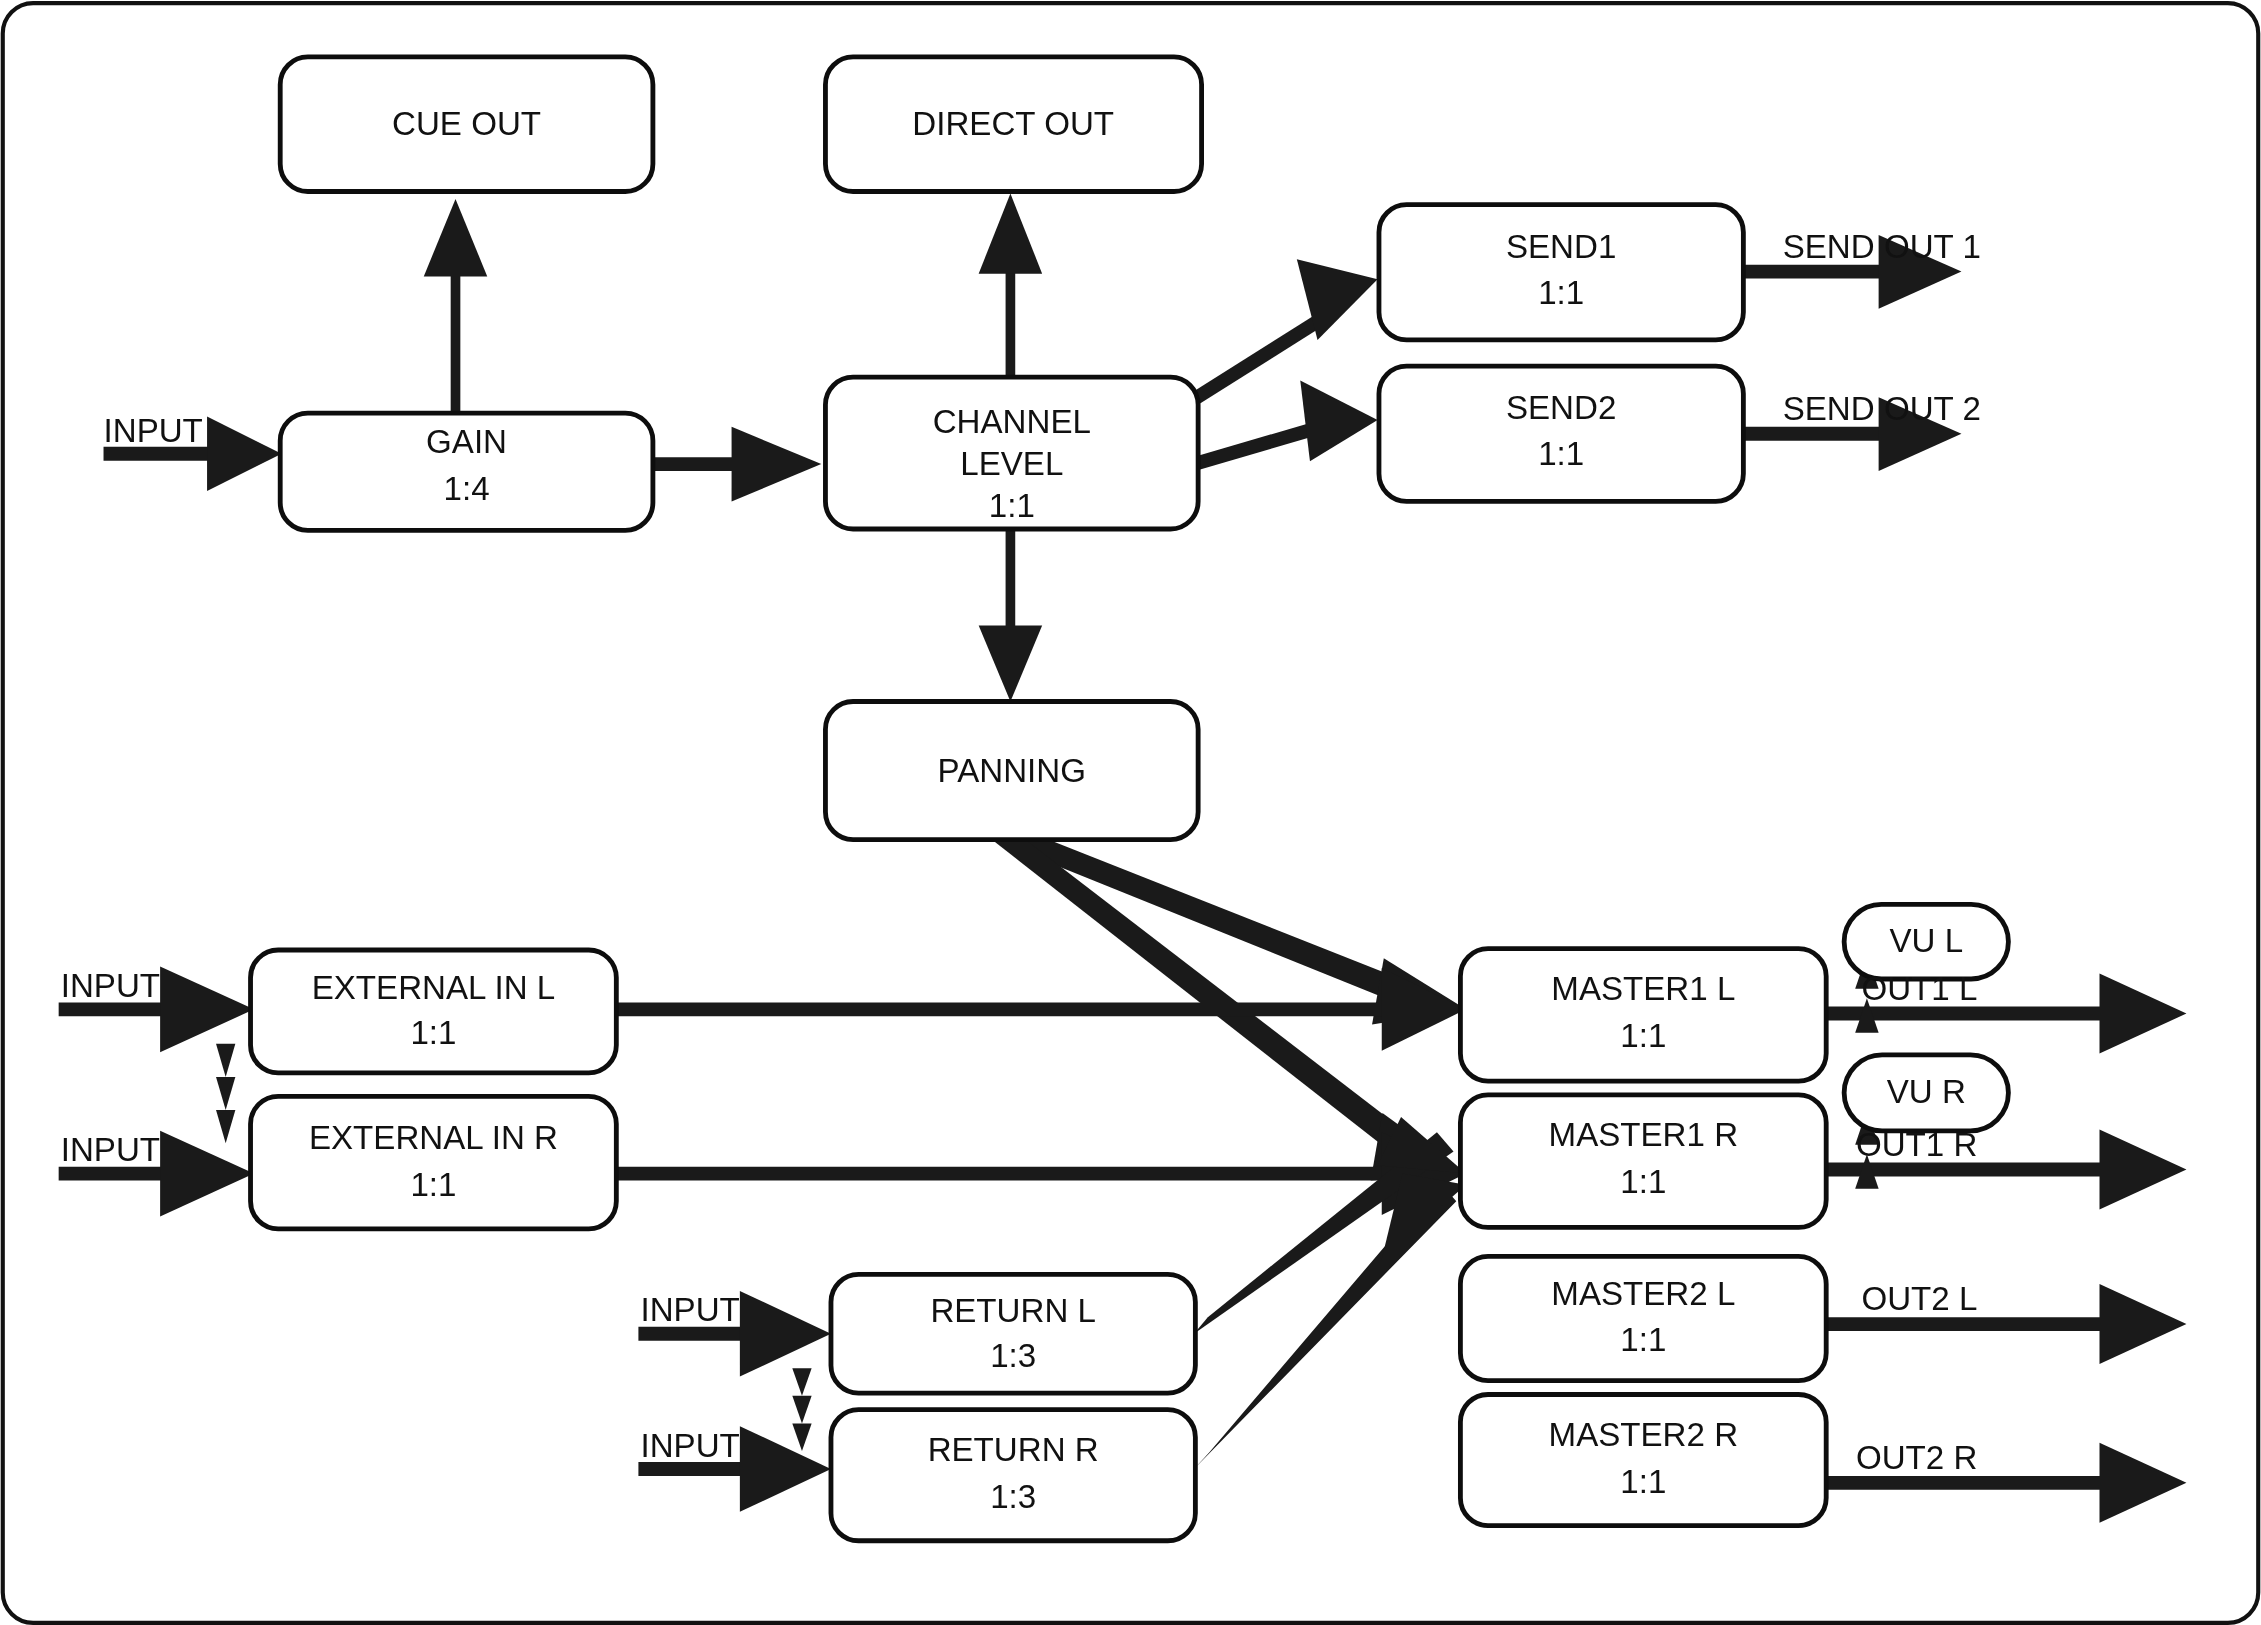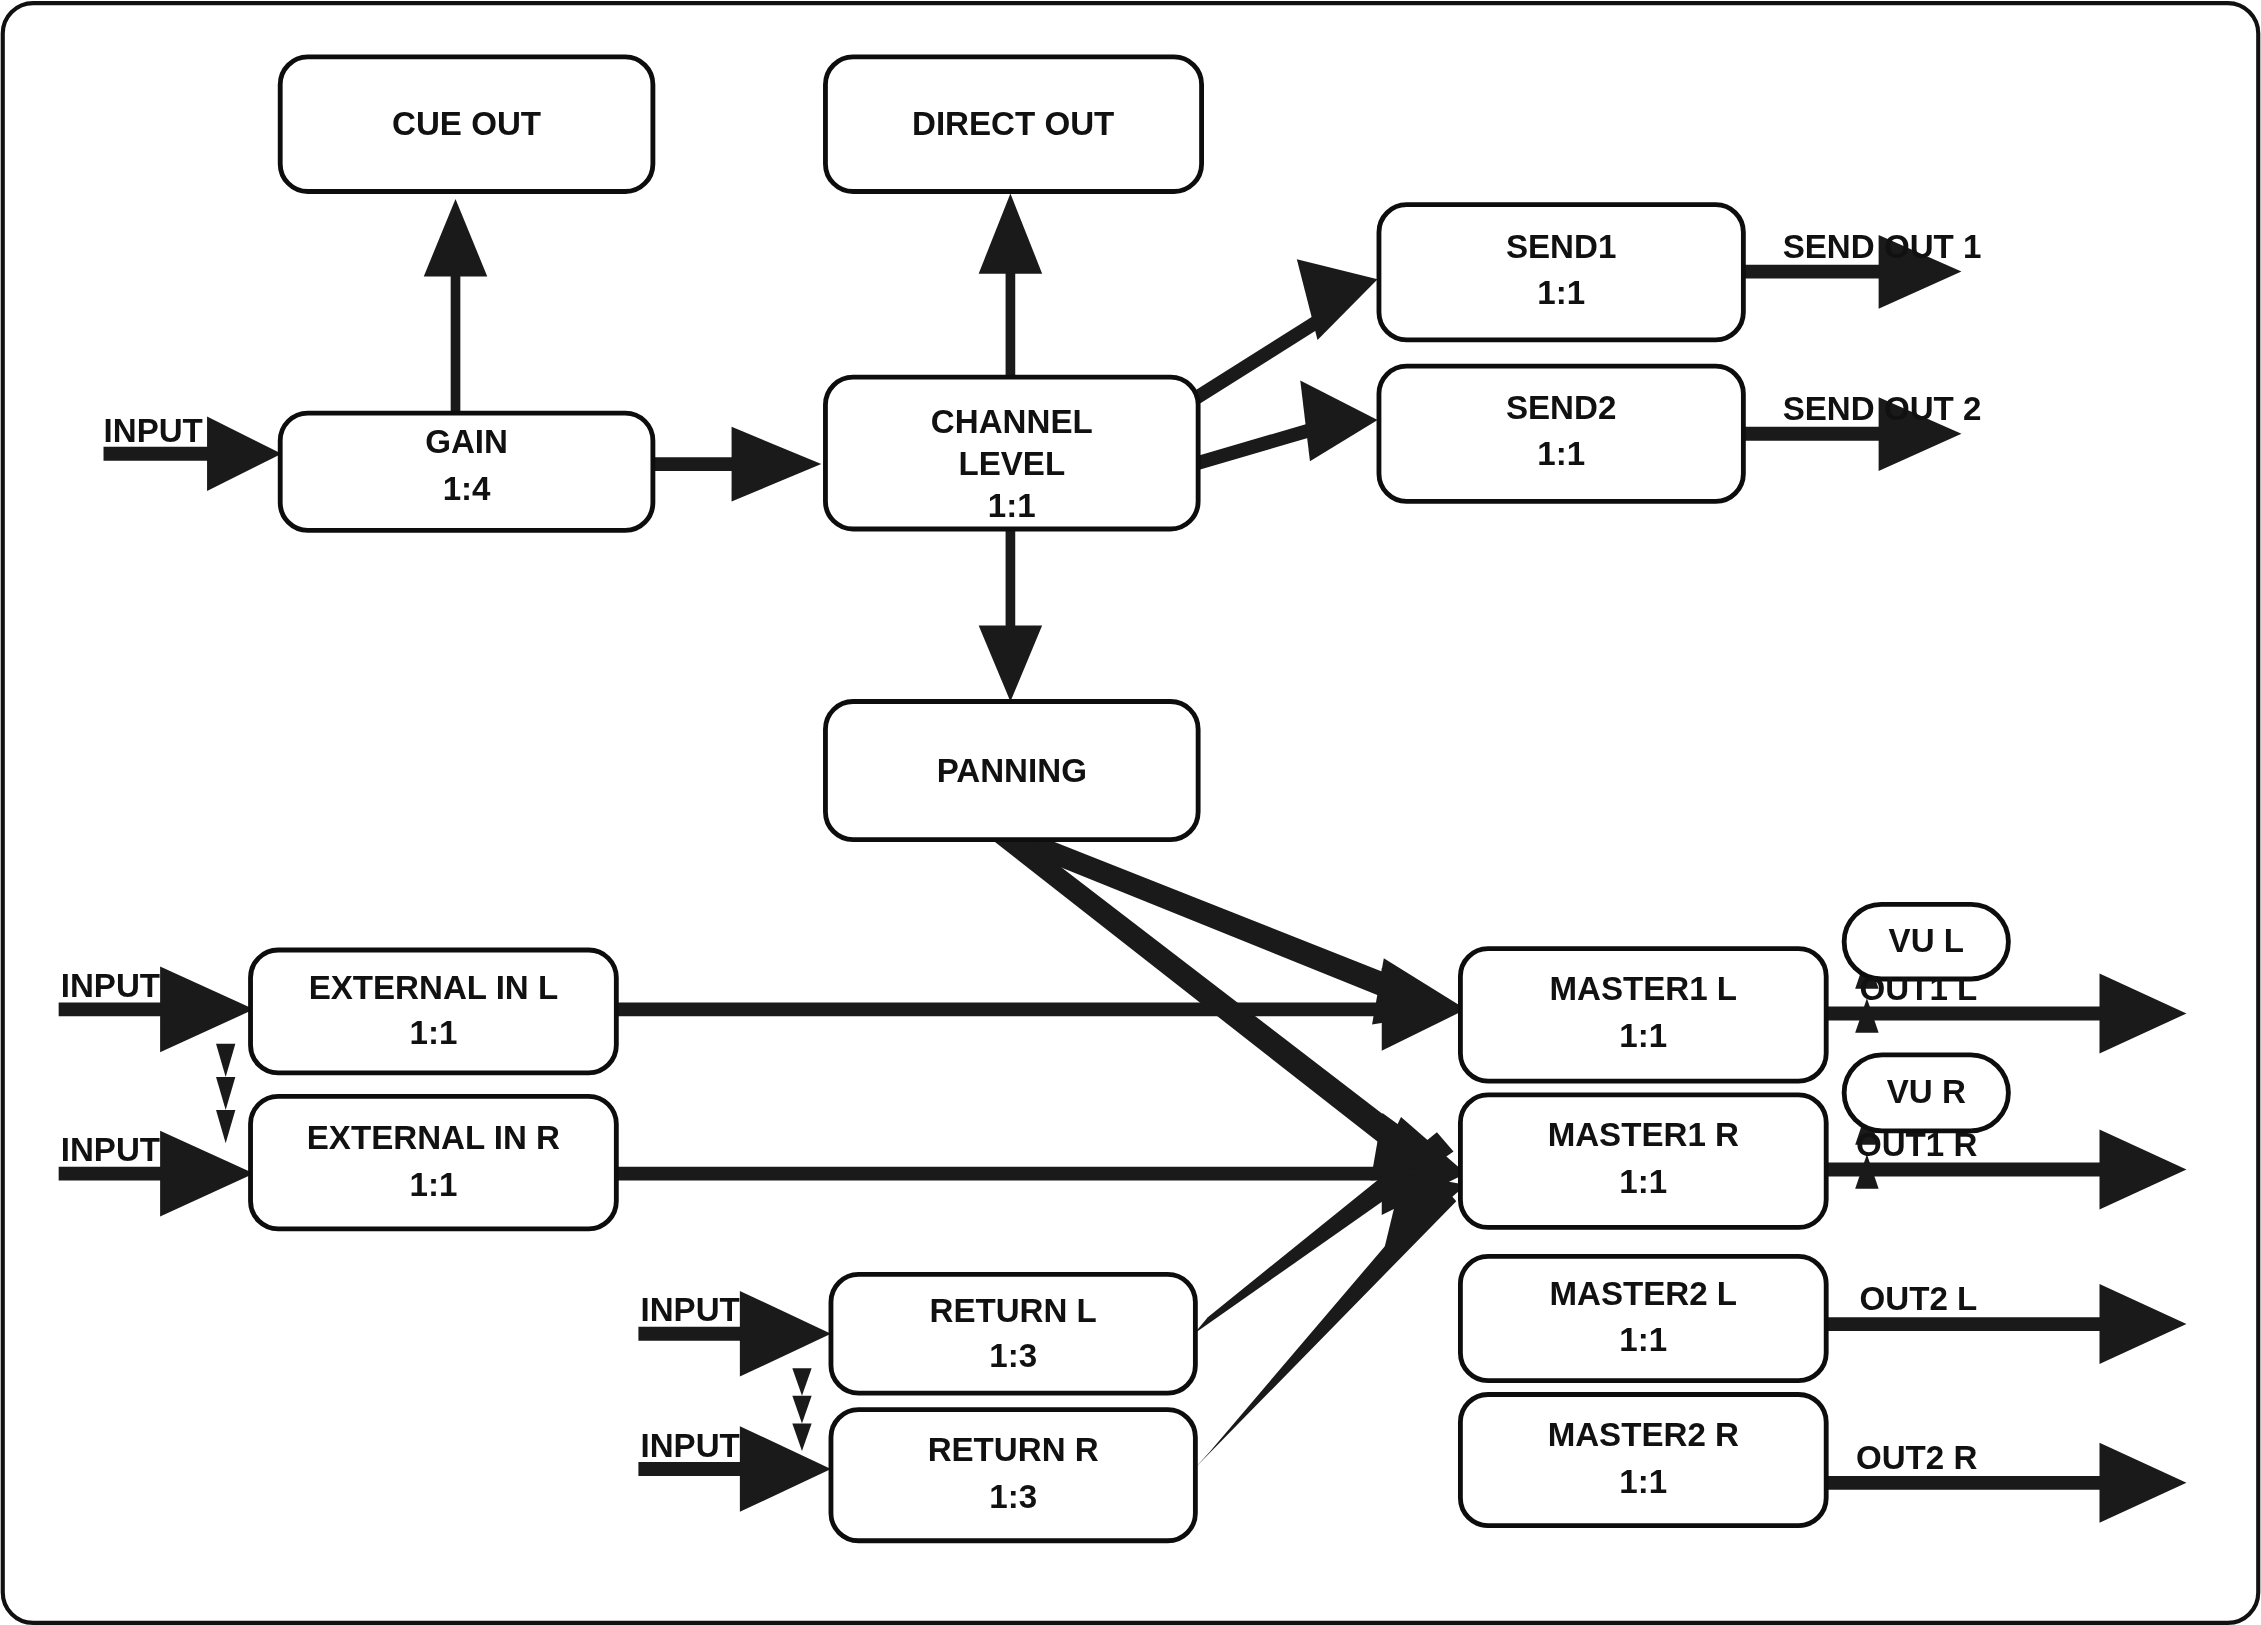--- a/index.html
+++ b/index.html
@@ -10,21 +10,20 @@
   body {
     width: 2261px;
     height: 1626px;
     font-family: "Liberation Sans", sans-serif;
     overflow: hidden;
   }
   #diagram-root {
     position: relative;
     width: 2261px;
     height: 1162px;
-    font-weight: bold;
   }
   svg.diagram-canvas {
     display: block;
     width: 2261px;
     height: 1626px;
   }
   .node-box {
     fill: #ffffff;
     stroke: #0d0d0d;
     stroke-width: 7;

